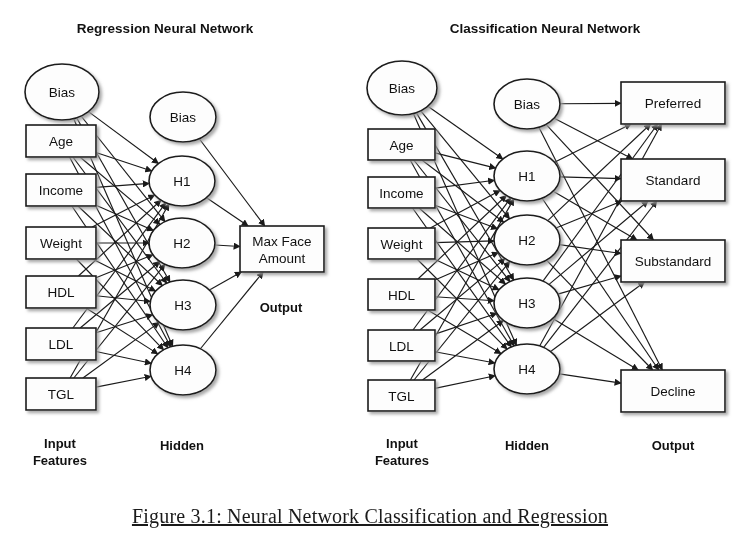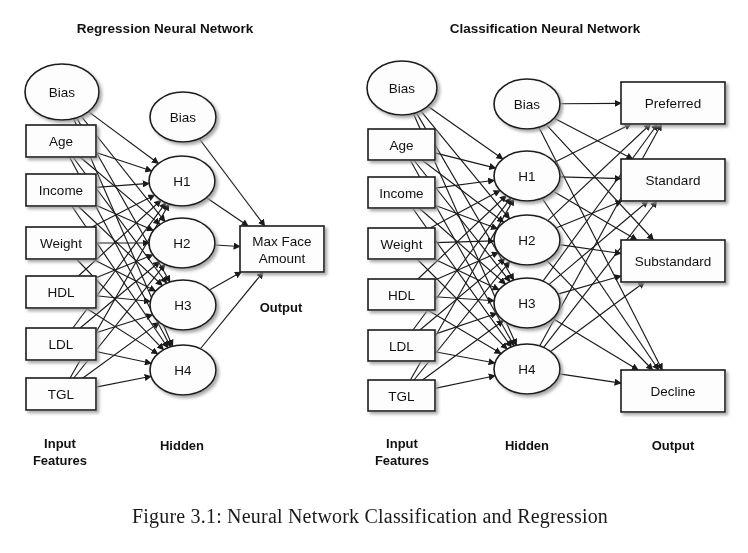--- a/index.html
+++ b/index.html
@@ -42,20 +42,21 @@
   .caption {
     position: absolute;
     left: 0;
     top: 505px;
     width: 740px;
     text-align: center;
     font-family: "Liberation Serif", serif;
     font-size: 20px;
     color: #1a1a1a;
     letter-spacing: 0.2px;
+    text-decoration: underline;
   }
   .edge {
     stroke: #1a1a1a;
     stroke-width: 1.15;
     fill: none;
   }
   .shape {
     fill: #fdfdfd;
     stroke: #1a1a1a;
     stroke-width: 1.6;

